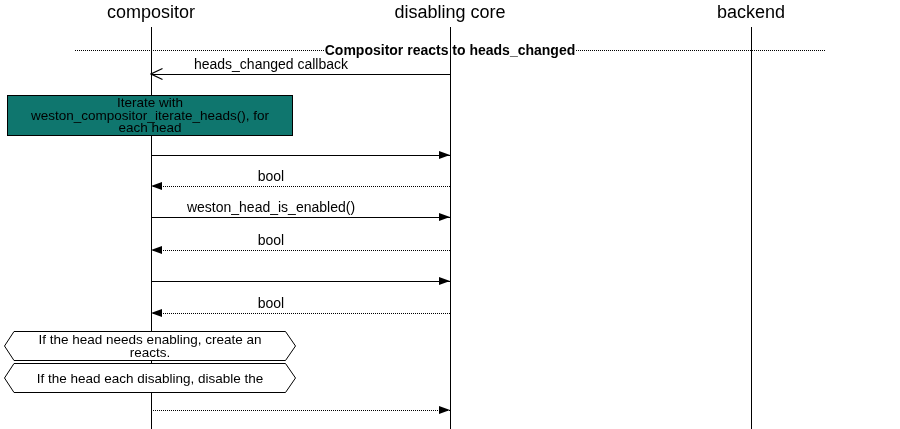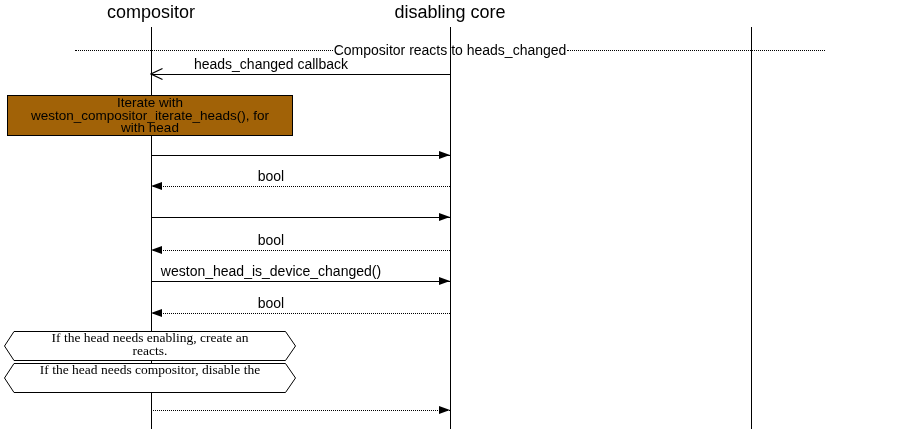--- a/index.html
+++ b/index.html
@@ -30,20 +30,21 @@
     border-left: 1px solid #000;
   }
   .divider {
     position: absolute;
     left: 75px;
     top: 43px;
     width: 750px;
     height: 14px;
     display: flex;
     align-items: center;
+    font-weight: bold;
   }
   .divider .dline { flex: 1; height: 0; border-top: 1px dotted #000; }
   .divider .dtext {
     font-size: 14px;
     line-height: 14px;
     padding: 0 1px;
     white-space: nowrap;
   }
   .mlabel {
     position: absolute;
@@ -80,92 +81,92 @@
     border-bottom: 4.5px solid transparent;
   }
   .openarrow { position: absolute; }
   .note {
     position: absolute;
     left: 7px;
     top: 95px;
     width: 284px;
     height: 38px;
     border: 1px solid #000;
-    background: #a16207;
+    background: #0f766e;
     text-align: center;
     font-size: 13.5px;
     line-height: 12.7px;
     padding-top: 1px;
   }
   .cond {
     position: absolute;
     left: 4px;
     width: 292px;
     height: 30px;
   }
   .cond svg { position: absolute; left: 0; top: 0; }
   .condtext {
     position: absolute;
     left: 0; top: 0;
     width: 292px;
     height: 30px;
     display: flex;
     flex-direction: column;
-    justify-content: flex-start;
+    justify-content: center;
     text-align: center;
     font-size: 13.5px;
     line-height: 13px;
-    font-family: Liberation Serif, serif;
   }
 </style>
 </head>
 <body>
 
 <div class="canvas">
 
   <div class="plabel" style="left:76px">compositor</div>
   <div class="plabel" style="left:375px">disabling core</div>
+  <div class="plabel" style="left:676px">backend</div>
 
   <div class="lifeline" style="left:151px"></div>
   <div class="lifeline" style="left:450px"></div>
   <div class="lifeline" style="left:751px"></div>
 
   <div class="divider">
     <div class="dline"></div>
     <div class="dtext">Compositor reacts to heads_changed</div>
     <div class="dline"></div>
   </div>
 
   <div class="mlabel" style="top:57px">heads_changed callback</div>
   <div class="mline solid" style="top:74px"></div>
   <svg class="openarrow" style="left:150px;top:67px" width="14" height="14">
     <polyline points="12.5,1.5 1,7 12.5,12.5" fill="none" stroke="#000" stroke-width="1.2"></polyline>
   </svg>
 
   <div class="note">
     <div>Iterate with</div>
     <div>weston_compositor_iterate_heads(), for</div>
-    <div>with head</div>
+    <div>each head</div>
   </div>
 
   <div class="mline solid" style="top:155px"></div>
   <div class="arrR" style="top:150.5px"></div>
 
   <div class="mlabel" style="top:169px">bool</div>
   <div class="mline dotted" style="top:186px"></div>
   <div class="arrL" style="top:181.5px"></div>
 
+  <div class="mlabel" style="top:200px">weston_head_is_enabled()</div>
   <div class="mline solid" style="top:217px"></div>
   <div class="arrR" style="top:212.5px"></div>
 
   <div class="mlabel" style="top:233px">bool</div>
   <div class="mline dotted" style="top:250px"></div>
   <div class="arrL" style="top:245.5px"></div>
 
-  <div class="mlabel" style="top:264px">weston_head_is_device_changed()</div>
   <div class="mline solid" style="top:281px"></div>
   <div class="arrR" style="top:276.5px"></div>
 
   <div class="mlabel" style="top:296px">bool</div>
   <div class="mline dotted" style="top:313px"></div>
   <div class="arrL" style="top:308.5px"></div>
 
   <div class="cond" style="top:331px">
     <svg width="292" height="30">
       <polygon points="10,0.5 281.5,0.5 291.5,15 281.5,29.5 10,29.5 0.5,15" fill="#ffffff" stroke="#000000" stroke-width="1"></polygon>
@@ -174,20 +175,20 @@
       <div>If the head needs enabling, create an</div>
       <div>reacts.</div>
     </div>
   </div>
 
   <div class="cond" style="top:363px">
     <svg width="292" height="30">
       <polygon points="10,0.5 281.5,0.5 291.5,15 281.5,29.5 10,29.5 0.5,15" fill="#ffffff" stroke="#000000" stroke-width="1"></polygon>
     </svg>
     <div class="condtext">
-      <div>If the head needs compositor, disable the</div>
+      <div>If the head each disabling, disable the</div>
     </div>
   </div>
 
   <div class="mline dotted" style="top:410px"></div>
   <div class="arrR" style="top:405.5px"></div>
 
 </div>
 
 </body></html>

